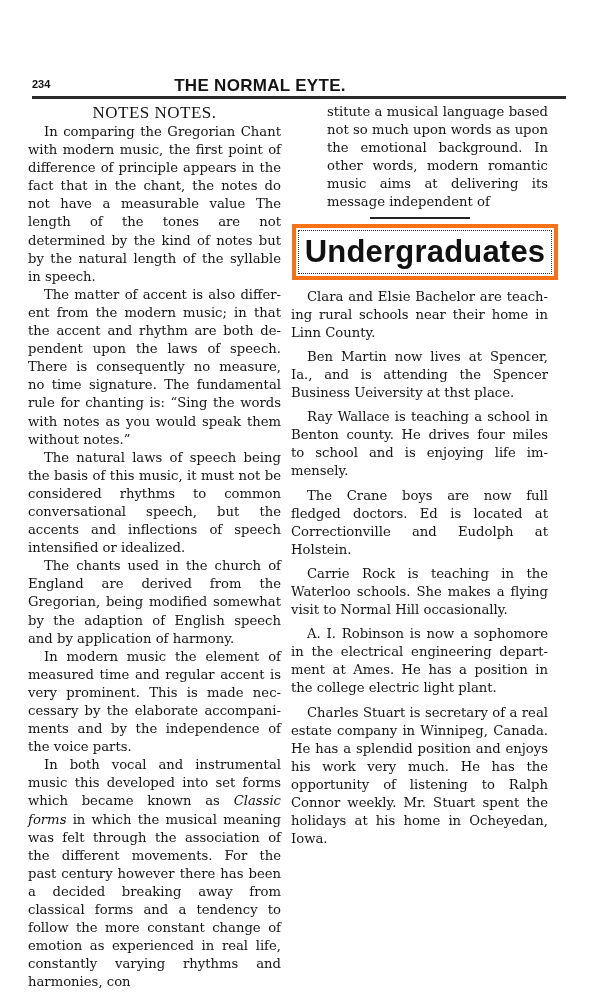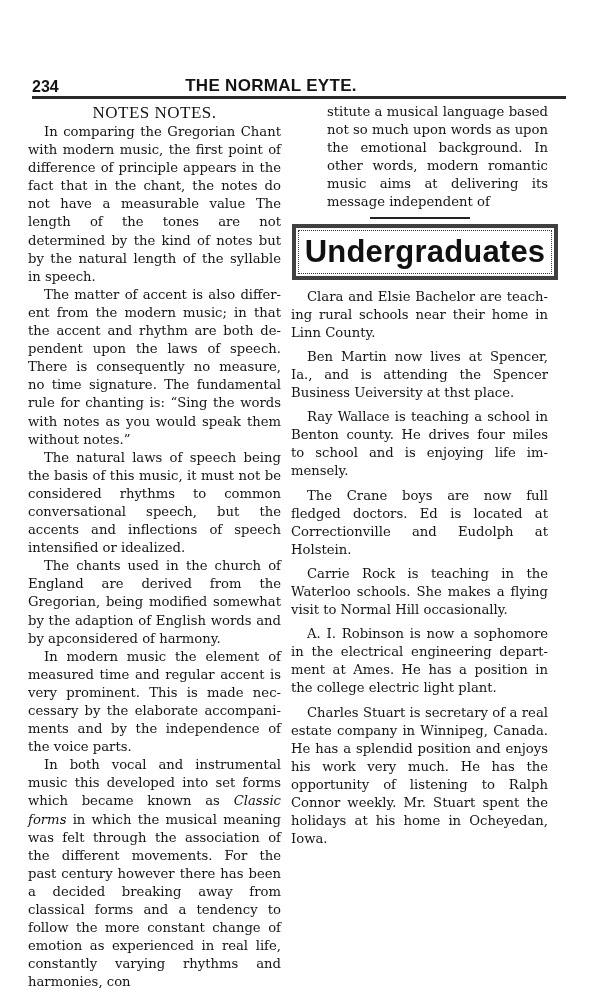--- a/index.html
+++ b/index.html
@@ -3,24 +3,24 @@
   <meta charset="utf-8">
   <style>
     html, body { margin: 0; padding: 0; background: #ffffff; }
     body {
       width: 608px; height: 997px; position: relative; overflow: hidden;
       font-family: "DejaVu Serif", "Liberation Serif", serif;
       color: #141414;
     }
     .page-number {
       position: absolute; left: 32px; top: 78px;
-      font-family: "Liberation Sans", sans-serif; font-weight: bold; font-size: 16px;
+      font-family: "Liberation Sans", sans-serif; font-weight: bold; font-size: 11px;
     }
     .running-head {
-      position: absolute; left: 15px; width: 512px; top: 76px; text-align: center;
+      position: absolute; left: 4px; width: 512px; top: 76px; text-align: center;
       font-family: "Liberation Sans", sans-serif; font-weight: bold; font-size: 17px;
       letter-spacing: 0.3px;
     }
     .head-rule {
       position: absolute; left: 32px; width: 534px; top: 96px; height: 3px;
       background: #2a2a2a;
     }
     .column {
       position: absolute; top: 103px;
       font-size: 13.2px; line-height: 18.1px;
@@ -35,21 +35,21 @@
     p { margin: 0 0 0 0; text-indent: 16px; }
     .col-right p { margin-bottom: 6px; }
     .col-right p.continuation { text-indent: 0; margin-bottom: 0; margin-left: 36px; }
     em { font-style: italic; }
     .signature-line { text-align: justify; text-indent: 0; }
     .signature { font-variant: small-caps; margin-left: 22px; }
     .sig-rule {
       width: 100px; height: 2px; background: #222; margin: 5px auto 5px auto;
     }
     .section-box {
-      border: 4px solid #404040;
+      border: 4px solid #f97316;
       outline: 1px dotted #333; outline-offset: -7px;
       height: 56px; margin: 0 0 8px 1px; width: 266px;
       display: flex; align-items: center; justify-content: center;
       box-sizing: border-box;
     }
     .section-box-title {
       font-family: "Liberation Sans", sans-serif; font-weight: bold;
       font-size: 31px; letter-spacing: 0.2px; color: #111;
     }
   </style>
@@ -58,21 +58,21 @@
 
 <div class="page-number">234</div>
 <div class="running-head">THE NORMAL EYTE.</div>
 <div class="head-rule"></div>
 
 <div class="column col-left">
   <div class="section-title">NOTES NOTES.</div>
   <p>In comparing the Gregorian Chant with modern music, the first point of difference of principle appears in the fact that in the chant, the notes do not have a measurable value The length of the tones are not determined by the kind of notes but by the natur­al length of the syllable in speech.</p>
   <p>The matter of accent is also differ­ent from the modern music; in that the accent and rhythm are both de­pendent upon the laws of speech. There is consequently no measure, no time signature. The fundamental rule for chanting is: “Sing the words with notes as you would speak them without notes.”</p>
   <p>The natural laws of speech being the basis of this music, it must not be considered rhythms to common conver­sational speech, but the accents and inflections of speech intensified or idealized.</p>
-  <p>The chants used in the church of England are derived from the Gregor­ian, being modified somewhat by the adaption of English words and by ap­considered of harmony.</p>
+  <p>The chants used in the church of England are derived from the Gregor­ian, being modified somewhat by the adaption of English speech and by ap­plication of harmony.</p>
   <p>In modern music the element of measured time and regular accent is very prominent. This is made nec­cessary by the elaborate accompani­ments and by the independence of the voice parts.</p>
   <p><span>In both vocal and instrumental music this developed into set forms which became known as </span><em>Classic forms</em><span> in which the musical meaning was felt through the association of the different movements. For the past century however there has been a de­cided breaking away from classical forms and a tendency to follow the more constant change of emotion as experienced in real life, constantly varying rhythms and harmonies, con­</span></p>
 </div>
 
 <div class="column col-right">
   <p class="continuation">stitute a musical language based not so much upon words as upon the emo­tional background. In other words, modern romantic music aims at deliv­ering its message independent of</p>
   <div class="sig-rule"></div>
   <div class="section-box">
     <span class="section-box-title">Undergraduates</span>
   </div>

